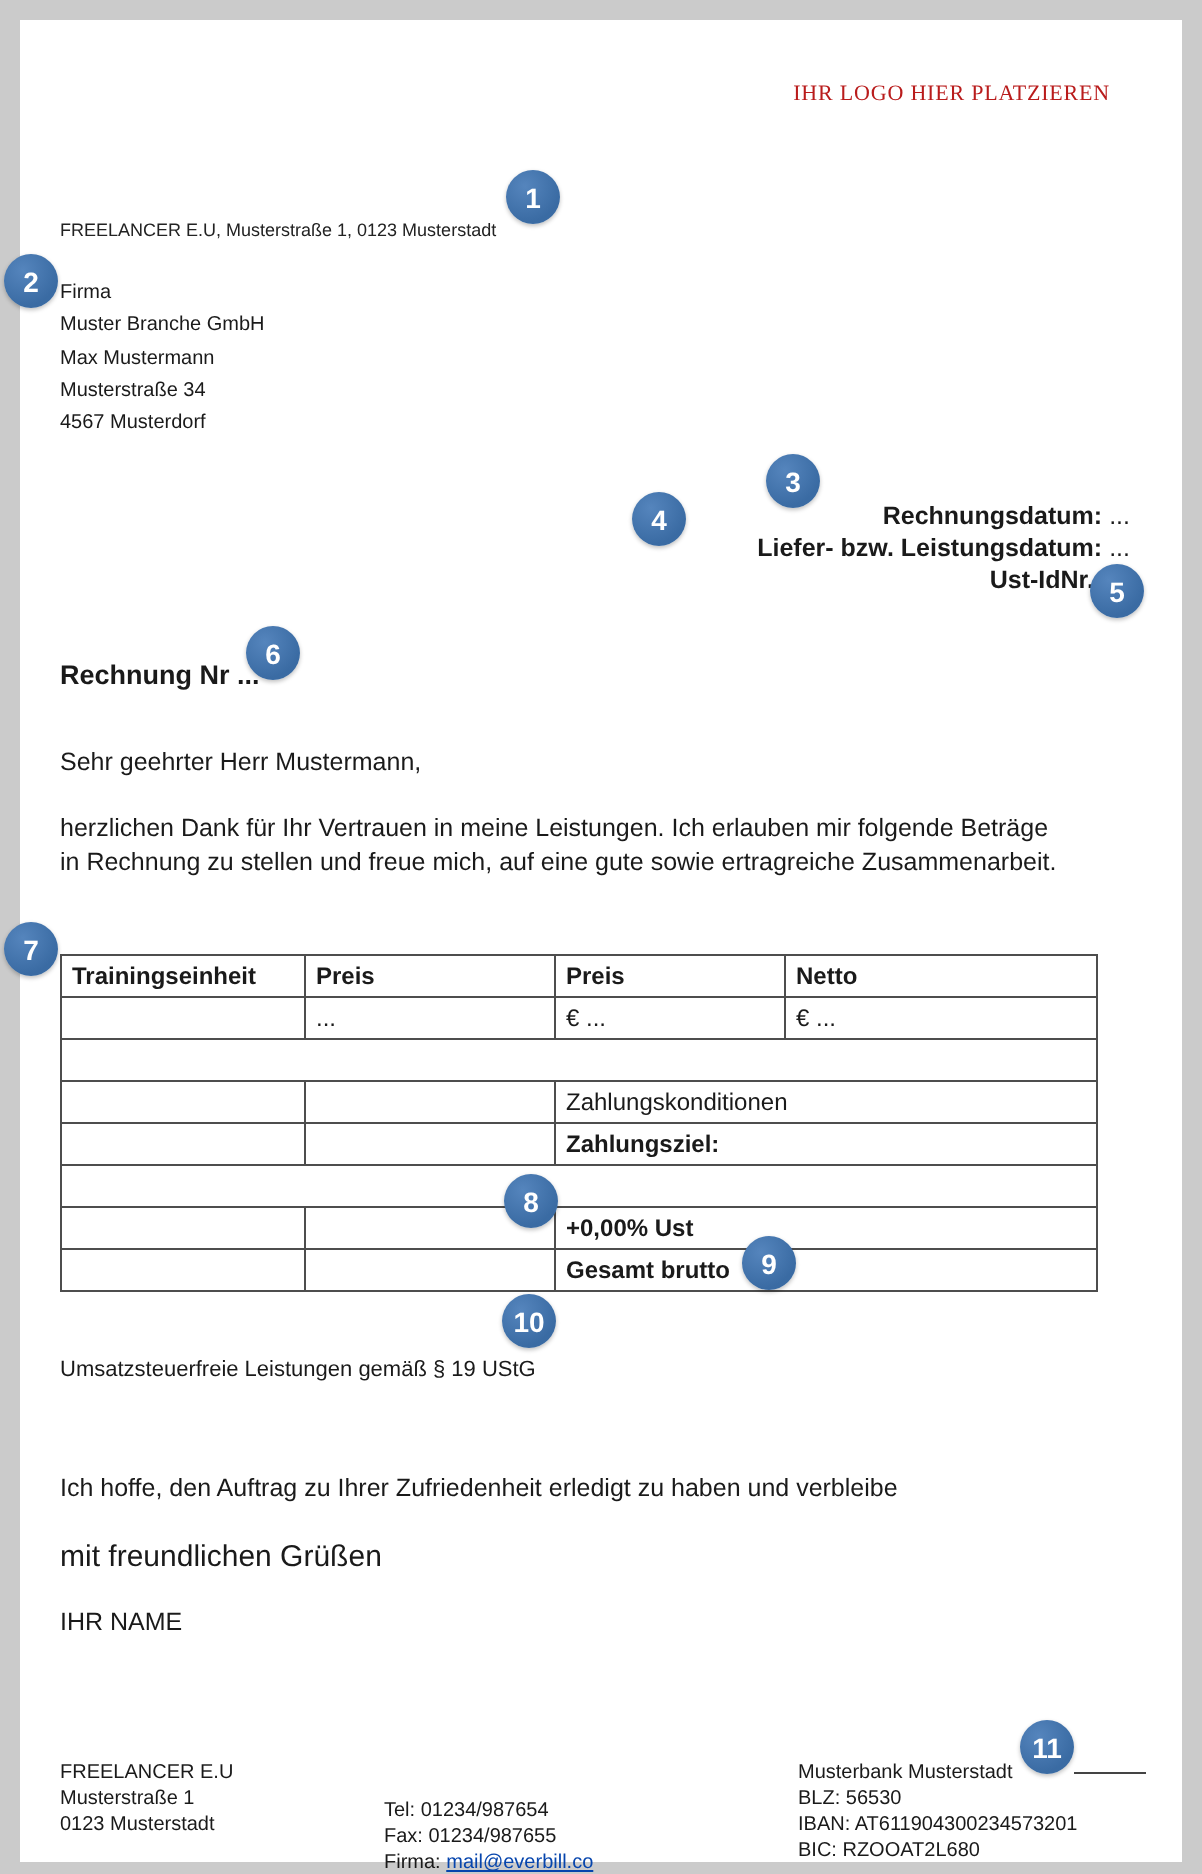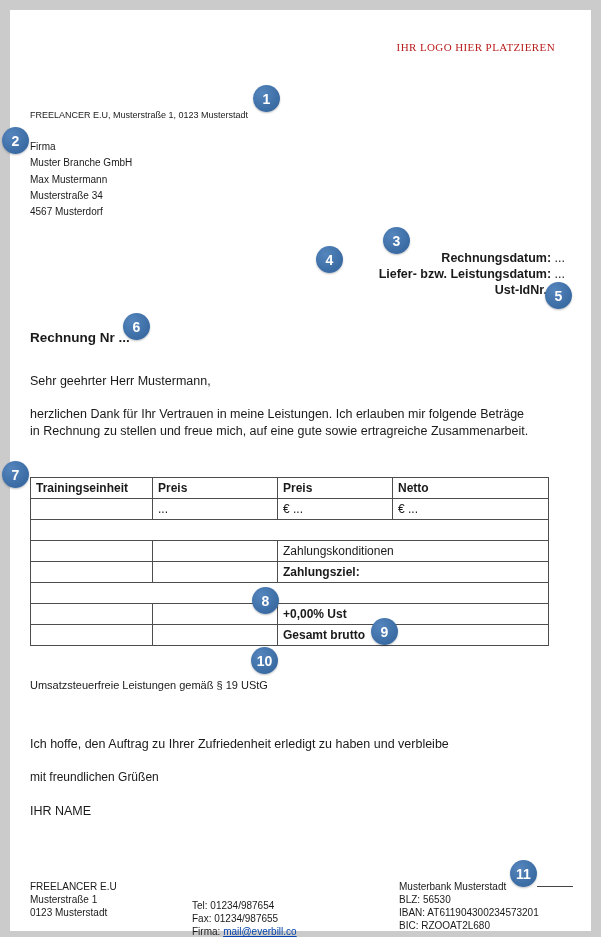--- a/index.html
+++ b/index.html
@@ -16,21 +16,21 @@
   .sender-line{left:30px;top:110px;font-size:9px;color:#222;text-align:right;}
   .recipient{left:30px;top:139px;font-size:10px;line-height:16.3px;}
   .meta{right:36px;top:250px;text-align:right;font-size:12.5px;line-height:16.2px;}
   .title{left:30px;top:330px;font-size:13.5px;font-weight:bold;}
   .salutation{left:30px;top:374px;font-size:12.5px;}
   .intro{left:30px;top:406px;width:500px;font-size:12.5px;line-height:16.6px;}
   .items{left:30px;top:477px;border-collapse:collapse;font-size:12px;table-layout:fixed;}
   .items td{border:1px solid #4d4d4d;height:20px;padding:0 5px;overflow:hidden;white-space:nowrap;}
   .tax-note{left:30px;top:679px;font-size:11px;}
   .closing1{left:30px;top:737px;font-size:12.5px;}
-  .closing2{left:30px;top:770px;font-size:12px;}
+  .closing2{left:30px;top:770px;font-size:15px;}
   .signature{left:30px;top:804px;font-size:12.5px;}
   .footer-col{top:880px;font-size:10px;line-height:13px;}
   .f1{left:30px;}
   .f2{left:192px;margin-top:19px;}
   .f3{left:399px;}
   a.link{color:#0645ad;text-decoration:underline;cursor:pointer;text-align:center;}
   .footer-rule{left:537px;top:886px;width:36px;border-top:1px solid #444;height:0;}
   .badge{
     position:absolute;width:27px;height:27px;border-radius:50%;
     background:radial-gradient(circle at 35% 30%, #5585bd, #3a6ba3 70%);

